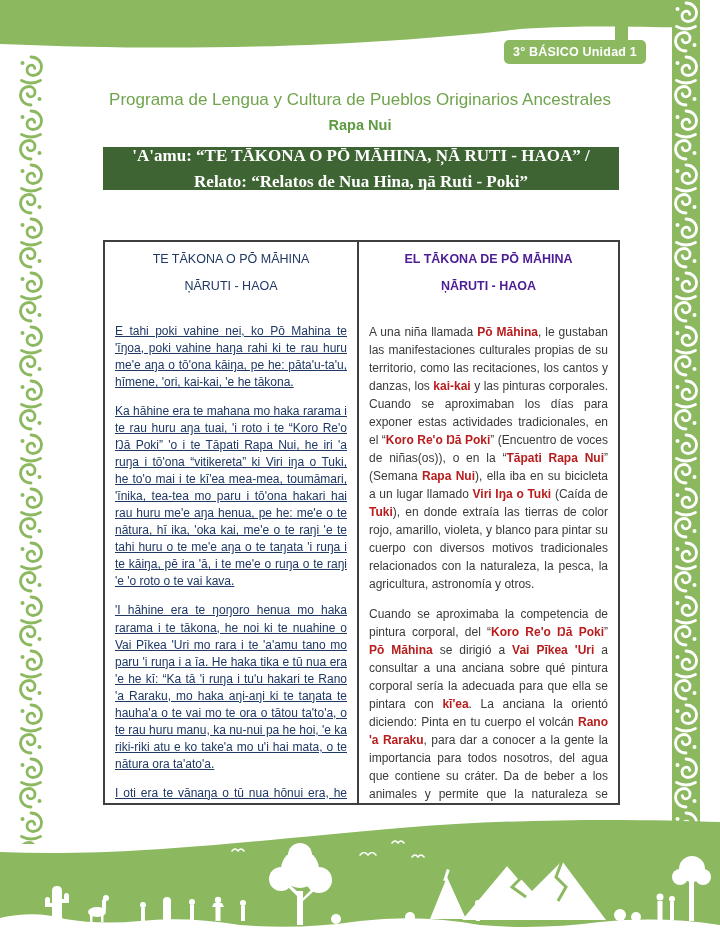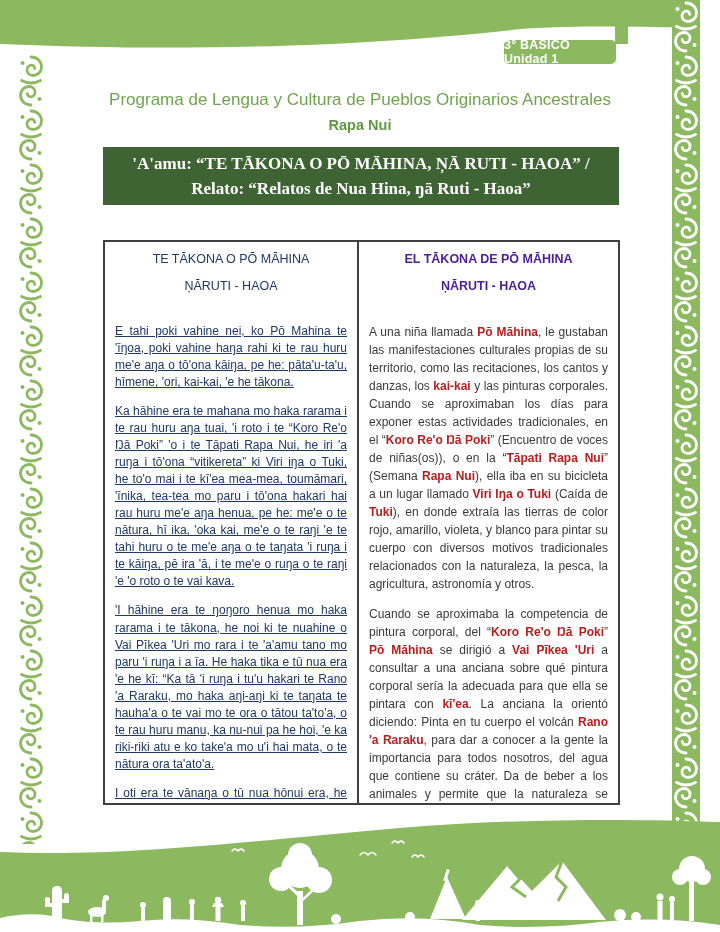--- a/index.html
+++ b/index.html
@@ -2,33 +2,33 @@
 <html><head>
 <meta charset="utf-8">
 <style>
   * { margin:0; padding:0; box-sizing:border-box; }
   html,body { background:#e8e8e8; }
   body { font-family:"Liberation Sans", sans-serif; }
   .page { position:relative; width:720px; height:932px; background:#fff; overflow:hidden; margin:0 auto; }
 
   .topband { position:absolute; top:0; left:0; width:720px; height:60px; display:block; }
   .badge-stub { position:absolute; left:615px; top:22px; width:13px; height:22px; background:#8CB960; }
-  .badge { position:absolute; left:504px; top:40px; width:112px; height:24px; background:#8CB960;
+  .badge { position:absolute; left:504px; top:40px; width:142px; height:24px; background:#8CB960;
            border-radius:5px; color:#fff; font-size:12.5px; font-weight:bold;
            display:flex; align-items:center; justify-content:center; letter-spacing:.2px; }
 
   .border-left  { position:absolute; left:17px;  top:54px; width:28px;  height:790px; display:block; }
   .border-right { position:absolute; left:672px; top:0;    width:48px;  height:830px; display:block; background:#fff; }
 
   .program  { position:absolute; top:90px;  left:60px; width:600px; text-align:center;
               color:#6FA44D; font-size:17px; }
   .language { position:absolute; top:117px; left:60px; width:600px; text-align:center;
               color:#5F9A42; font-size:14.5px; font-weight:bold; }
 
-  .titlebox { position:absolute; left:103px; top:147px; width:516px; height:58px; background:#3E6433;
+  .titlebox { position:absolute; left:103px; top:147px; width:516px; height:43px; background:#3E6433;
               color:#fff; font-family:"Liberation Serif", serif; font-weight:bold; font-size:17px;
               text-align:center; display:flex; flex-direction:column; justify-content:center;
               line-height:1.5; }
 
   .story-table { position:absolute; left:103px; top:240px; width:517px; height:565px;
                  border:2px solid #3F3F3F; display:flex; background:#fff; }
   .cell { padding:8px 10px; overflow:hidden; }
   .cell.left  { width:254px; border-right:2px solid #3F3F3F; color:#1F3864; }
   .cell.right { flex:1; color:#3A3A3A; }
   .head { text-align:center; font-size:12.5px; }
@@ -83,21 +83,21 @@
       </pattern>
     </defs>
     <rect x="0" y="0" width="28" height="830" fill="url(#koruR)"></rect>
   </svg>
 
   <div class="program">Programa de Lengua y Cultura de Pueblos Originarios Ancestrales</div>
   <div class="language">Rapa Nui</div>
 
   <div class="titlebox">
     <div>'A'amu: “TE TĀKONA O PŌ MĀHINA, ŅĀ RUTI - HAOA” /</div>
-    <div>Relato: “Relatos de Nua Hina, ŋā Ruti - Haoa”</div>
+    <div>Relato: “Relatos de Nua Hina, ŋā Ruti - Poki”</div>
   </div>
 
   <div class="story-table">
     <div class="cell left">
       <div class="head">
         <div class="h1">TE TĀKONA O PŌ MĀHINA</div>
         <div class="h2">ŅĀRUTI - HAOA</div>
       </div>
       <div class="paras">
           <p>E tahi poki vahine nei, ko Pō Mahina te 'īŋoa, poki vahine haŋa rahi ki te rau huru me'e aŋa o tō'ona kāiŋa, pe he: pāta'u-ta'u, hīmene, 'ori, kai-kai, 'e he tākona.</p>

